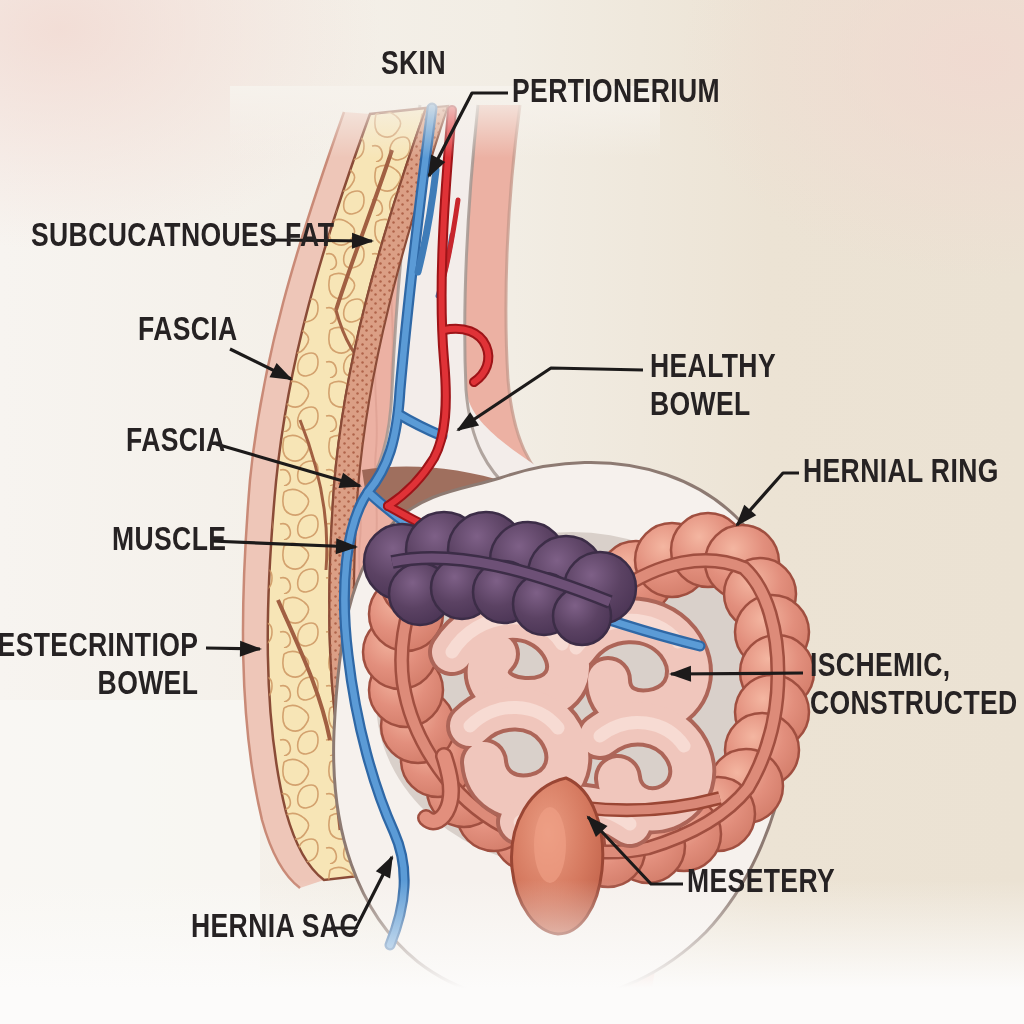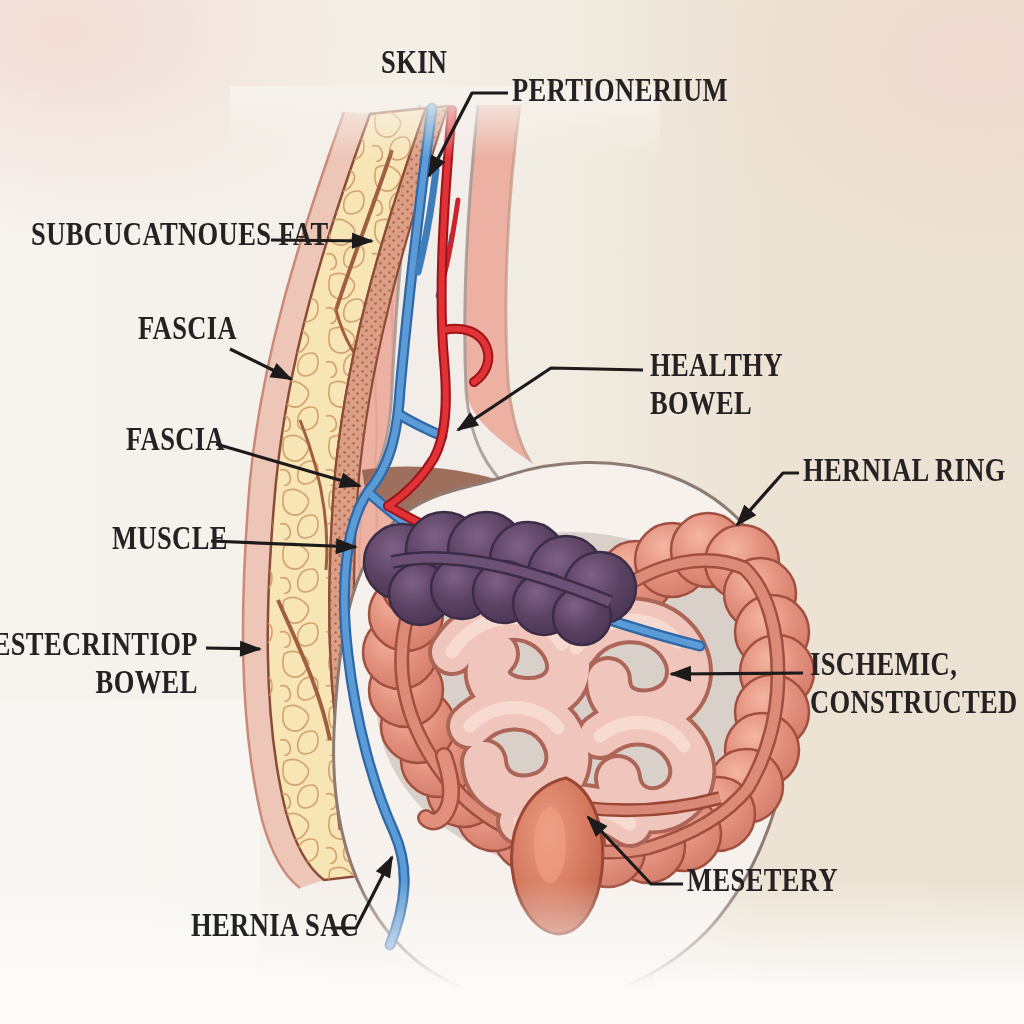--- a/index.html
+++ b/index.html
@@ -1,17 +1,17 @@
 <!DOCTYPE html>
 <html><head>
 <meta charset="utf-8">
 <style>
   html,body{margin:0;padding:0;background:#ffffff;}
   .stage{position:relative;width:1024px;height:1024px;overflow:hidden;
-         background:#fef9c3;font-family:Liberation Serif, serif;}
+         background:#fef9c3;font-family:Liberation Sans, sans-serif;}
   .stage svg{position:absolute;left:0;top:0;}
   .lbl{position:absolute;font-weight:700;font-size:34px;line-height:38px;
        color:#262223;letter-spacing:.5px;white-space:nowrap;
        transform:scaleX(.78);transform-origin:0 0;}
   .lbl.right{transform-origin:100% 0;text-align:right;}
 </style>
 </head>
 <body>
 
 <div class="stage">

